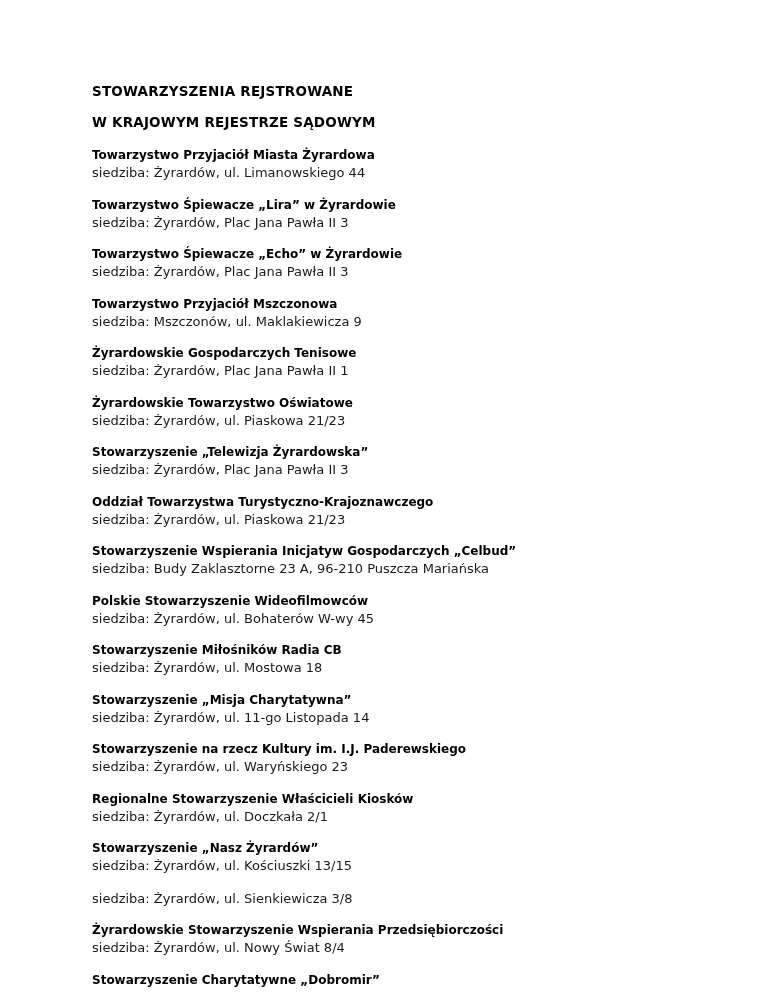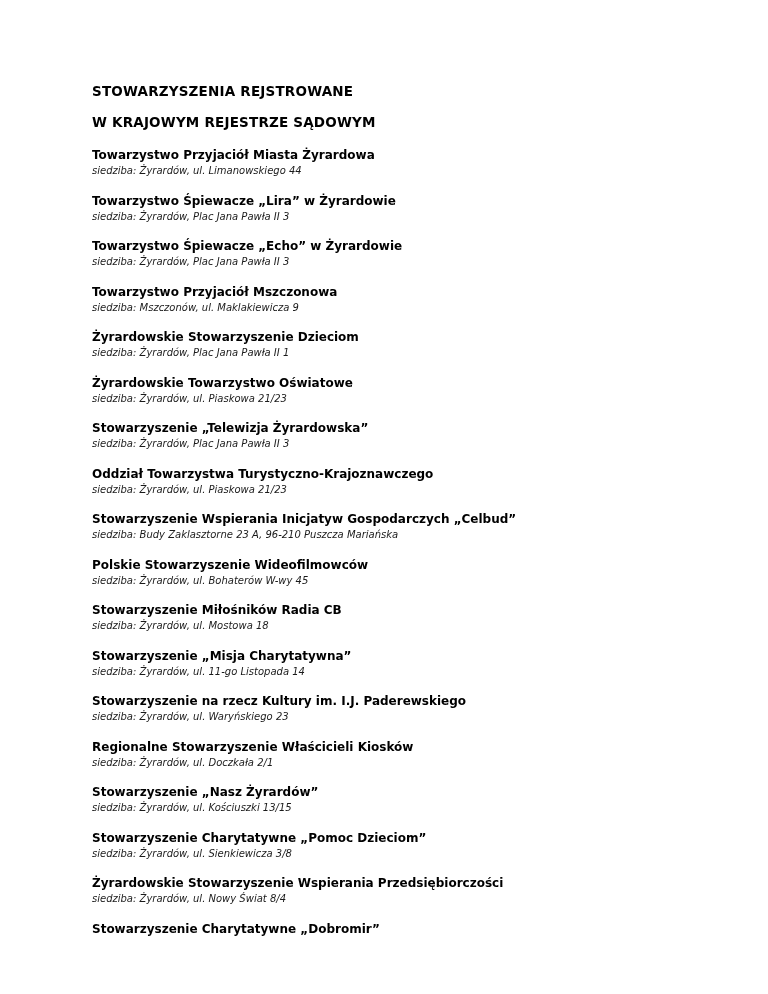--- a/index.html
+++ b/index.html
@@ -23,24 +23,23 @@
   }
   .title-block { margin-bottom: 18px; }
   .entry { margin-bottom: 17.5px; }
   .entry-name {
     font-size: 12px;
     font-weight: bold;
     margin-bottom: 3px;
     white-space: nowrap;
   }
   .entry-seat {
-    font-size: 10px;
+    font-size: 13px;
     color: #1a1a1a;
     white-space: nowrap;
-    font-style: italic;
   }
 </style>
 </head>
 <body>
 
 <div class="page">
   <div class="title-block">
     <div class="doc-title-line">STOWARZYSZENIA REJSTROWANE</div>
     <div class="doc-title-line">W KRAJOWYM REJESTRZE SĄDOWYM</div>
   </div>
@@ -60,21 +59,21 @@
     <div class="entry-name">Towarzystwo Śpiewacze „Echo” w Żyrardowie</div>
     <div class="entry-seat">siedziba: Żyrardów, Plac Jana Pawła II 3</div>
   </div>
 
   <div class="entry">
     <div class="entry-name">Towarzystwo Przyjaciół Mszczonowa</div>
     <div class="entry-seat">siedziba: Mszczonów, ul. Maklakiewicza 9</div>
   </div>
 
   <div class="entry">
-    <div class="entry-name">Żyrardowskie Stowarzyszenie Dzieciom</div>
+    <div class="entry-name">Żyrardowskie Gospodarczych Tenisowe</div>
     <div class="entry-seat">siedziba: Żyrardów, Plac Jana Pawła II 1</div>
   </div>
 
   <div class="entry">
     <div class="entry-name">Żyrardowskie Towarzystwo Oświatowe</div>
     <div class="entry-seat">siedziba: Żyrardów, ul. Piaskowa 21/23</div>
   </div>
 
   <div class="entry">
     <div class="entry-name">Stowarzyszenie „Telewizja Żyrardowska”</div>
@@ -115,21 +114,20 @@
     <div class="entry-name">Regionalne Stowarzyszenie Właścicieli Kiosków</div>
     <div class="entry-seat">siedziba: Żyrardów, ul.  Doczkała 2/1</div>
   </div>
 
   <div class="entry">
     <div class="entry-name">Stowarzyszenie „Nasz Żyrardów”</div>
     <div class="entry-seat">siedziba: Żyrardów, ul. Kościuszki 13/15</div>
   </div>
 
   <div class="entry">
-    <div class="entry-name">Stowarzyszenie Charytatywne „Pomoc Dzieciom”</div>
     <div class="entry-seat">siedziba: Żyrardów, ul. Sienkiewicza 3/8</div>
   </div>
 
   <div class="entry">
     <div class="entry-name">Żyrardowskie Stowarzyszenie Wspierania Przedsiębiorczości</div>
     <div class="entry-seat">siedziba: Żyrardów, ul. Nowy Świat 8/4</div>
   </div>
 
   <div class="entry">
     <div class="entry-name">Stowarzyszenie Charytatywne „Dobromir”</div>

